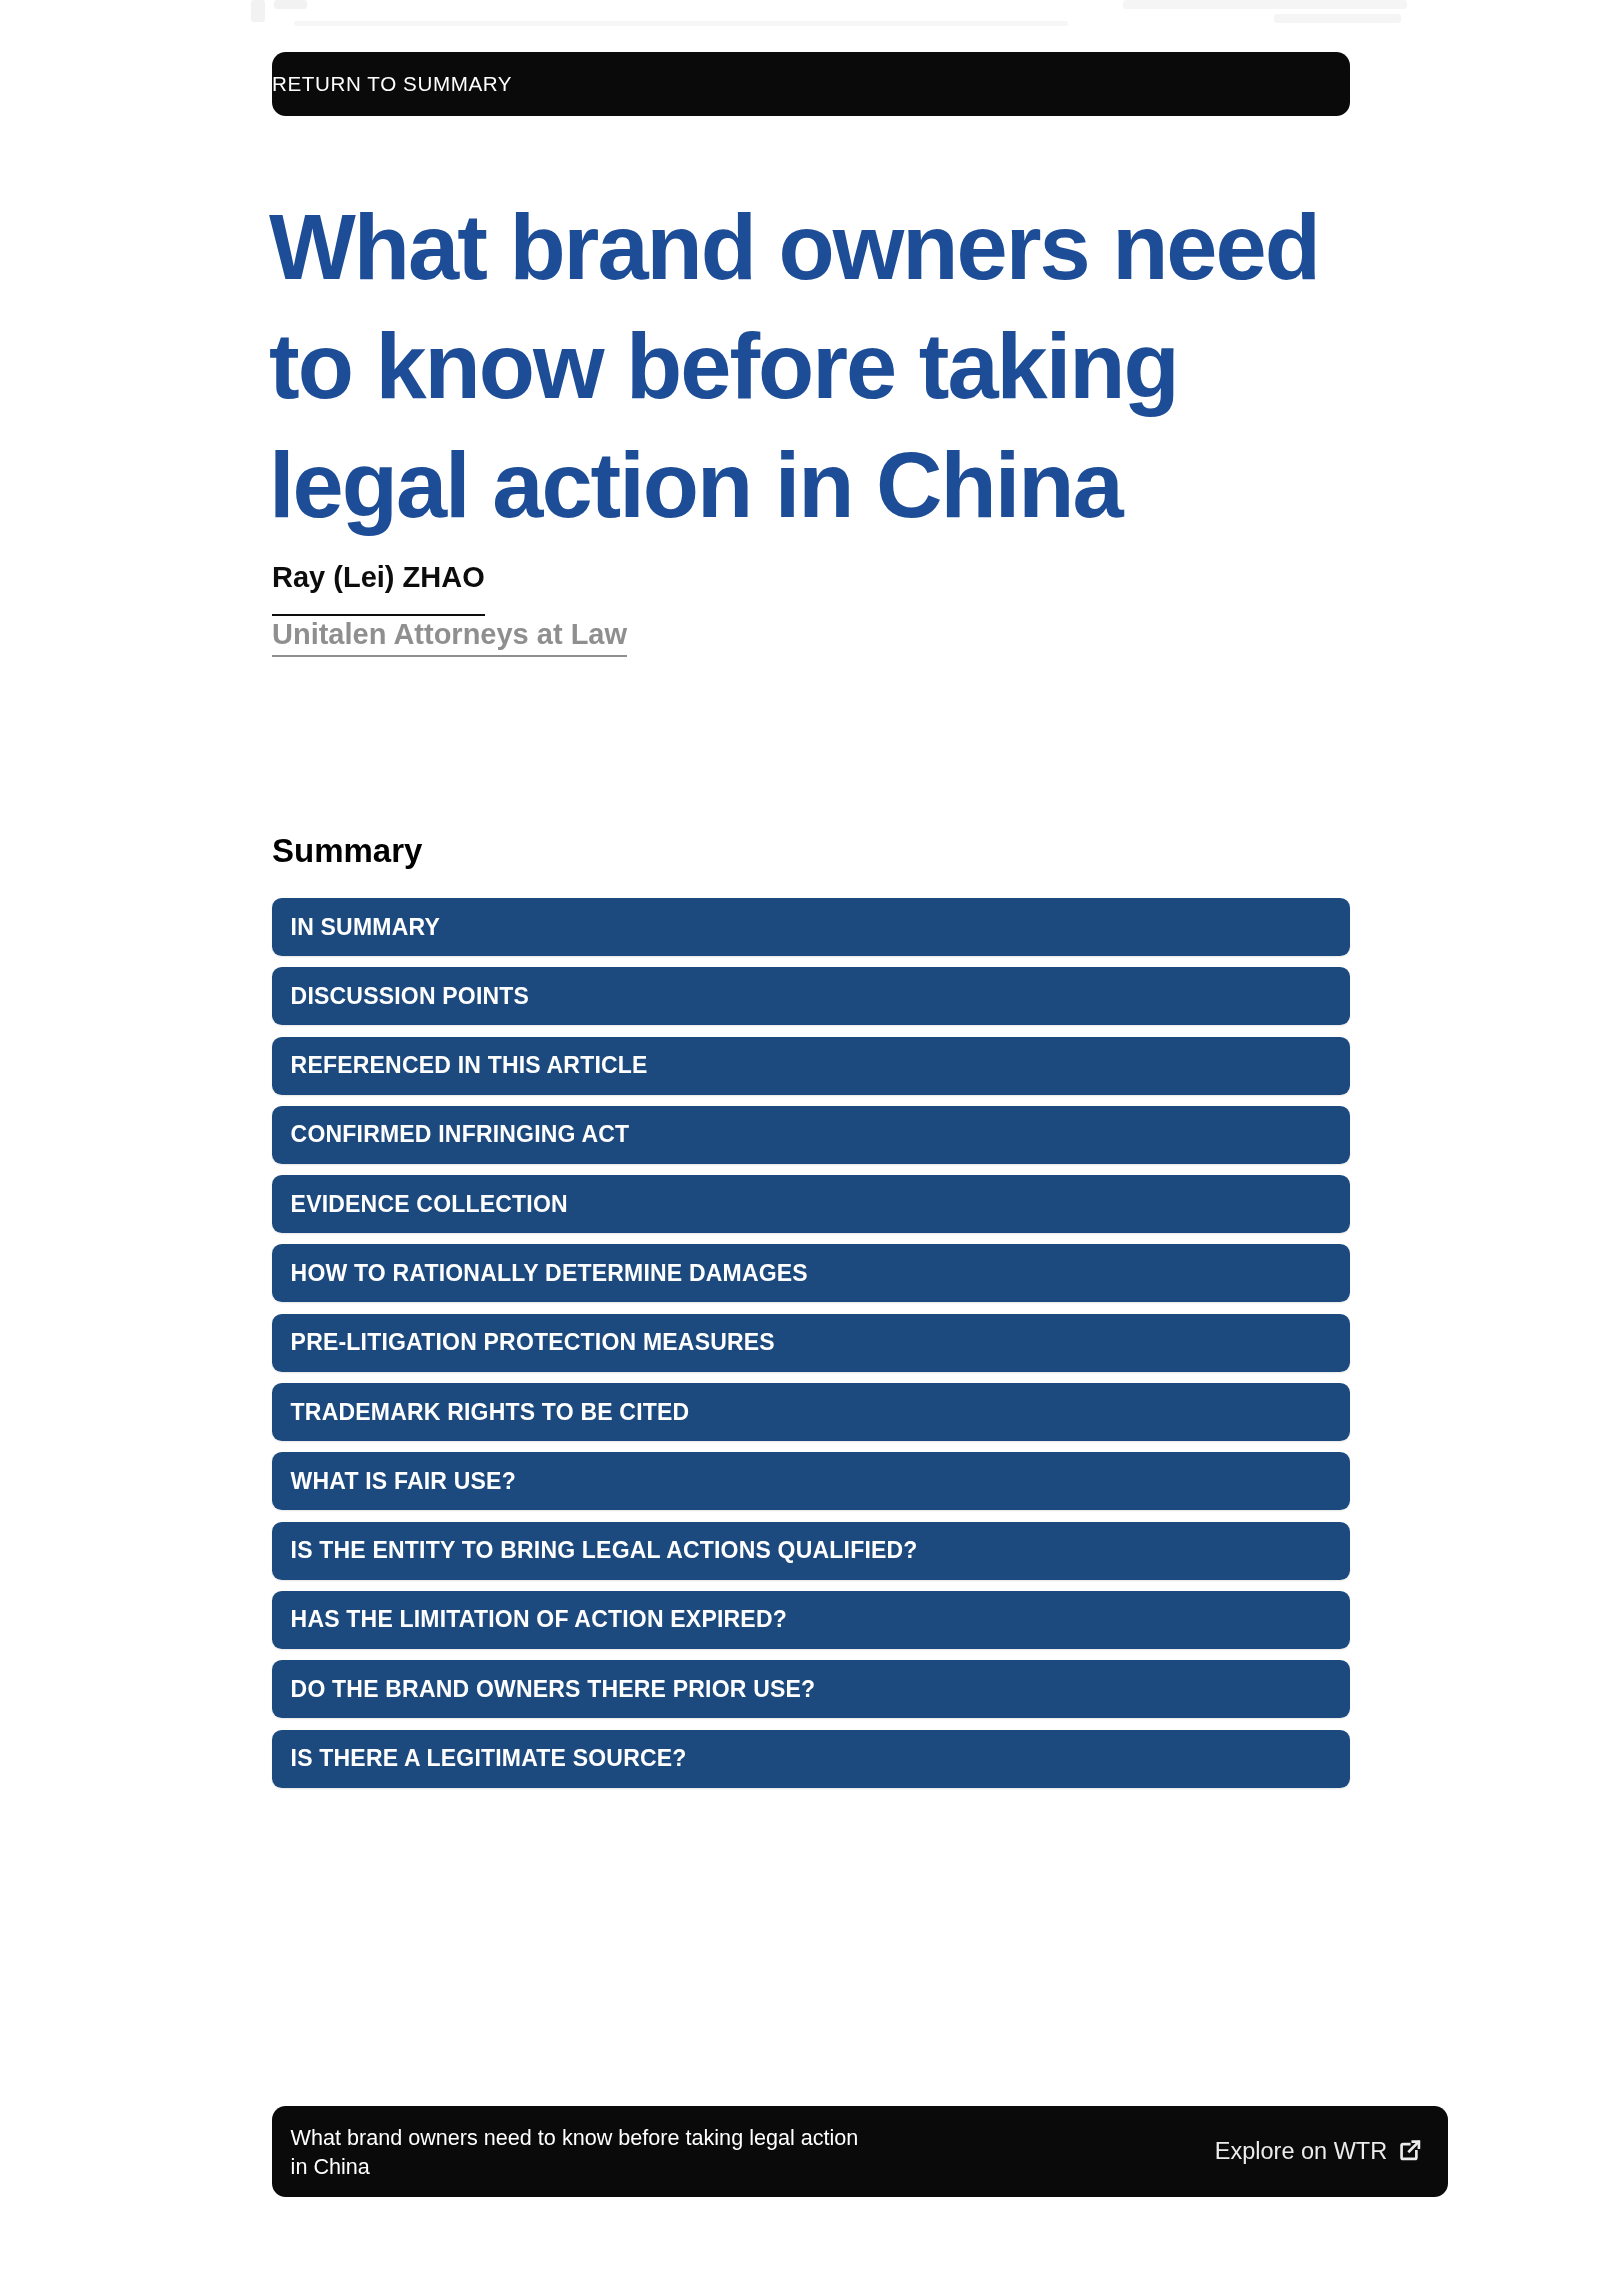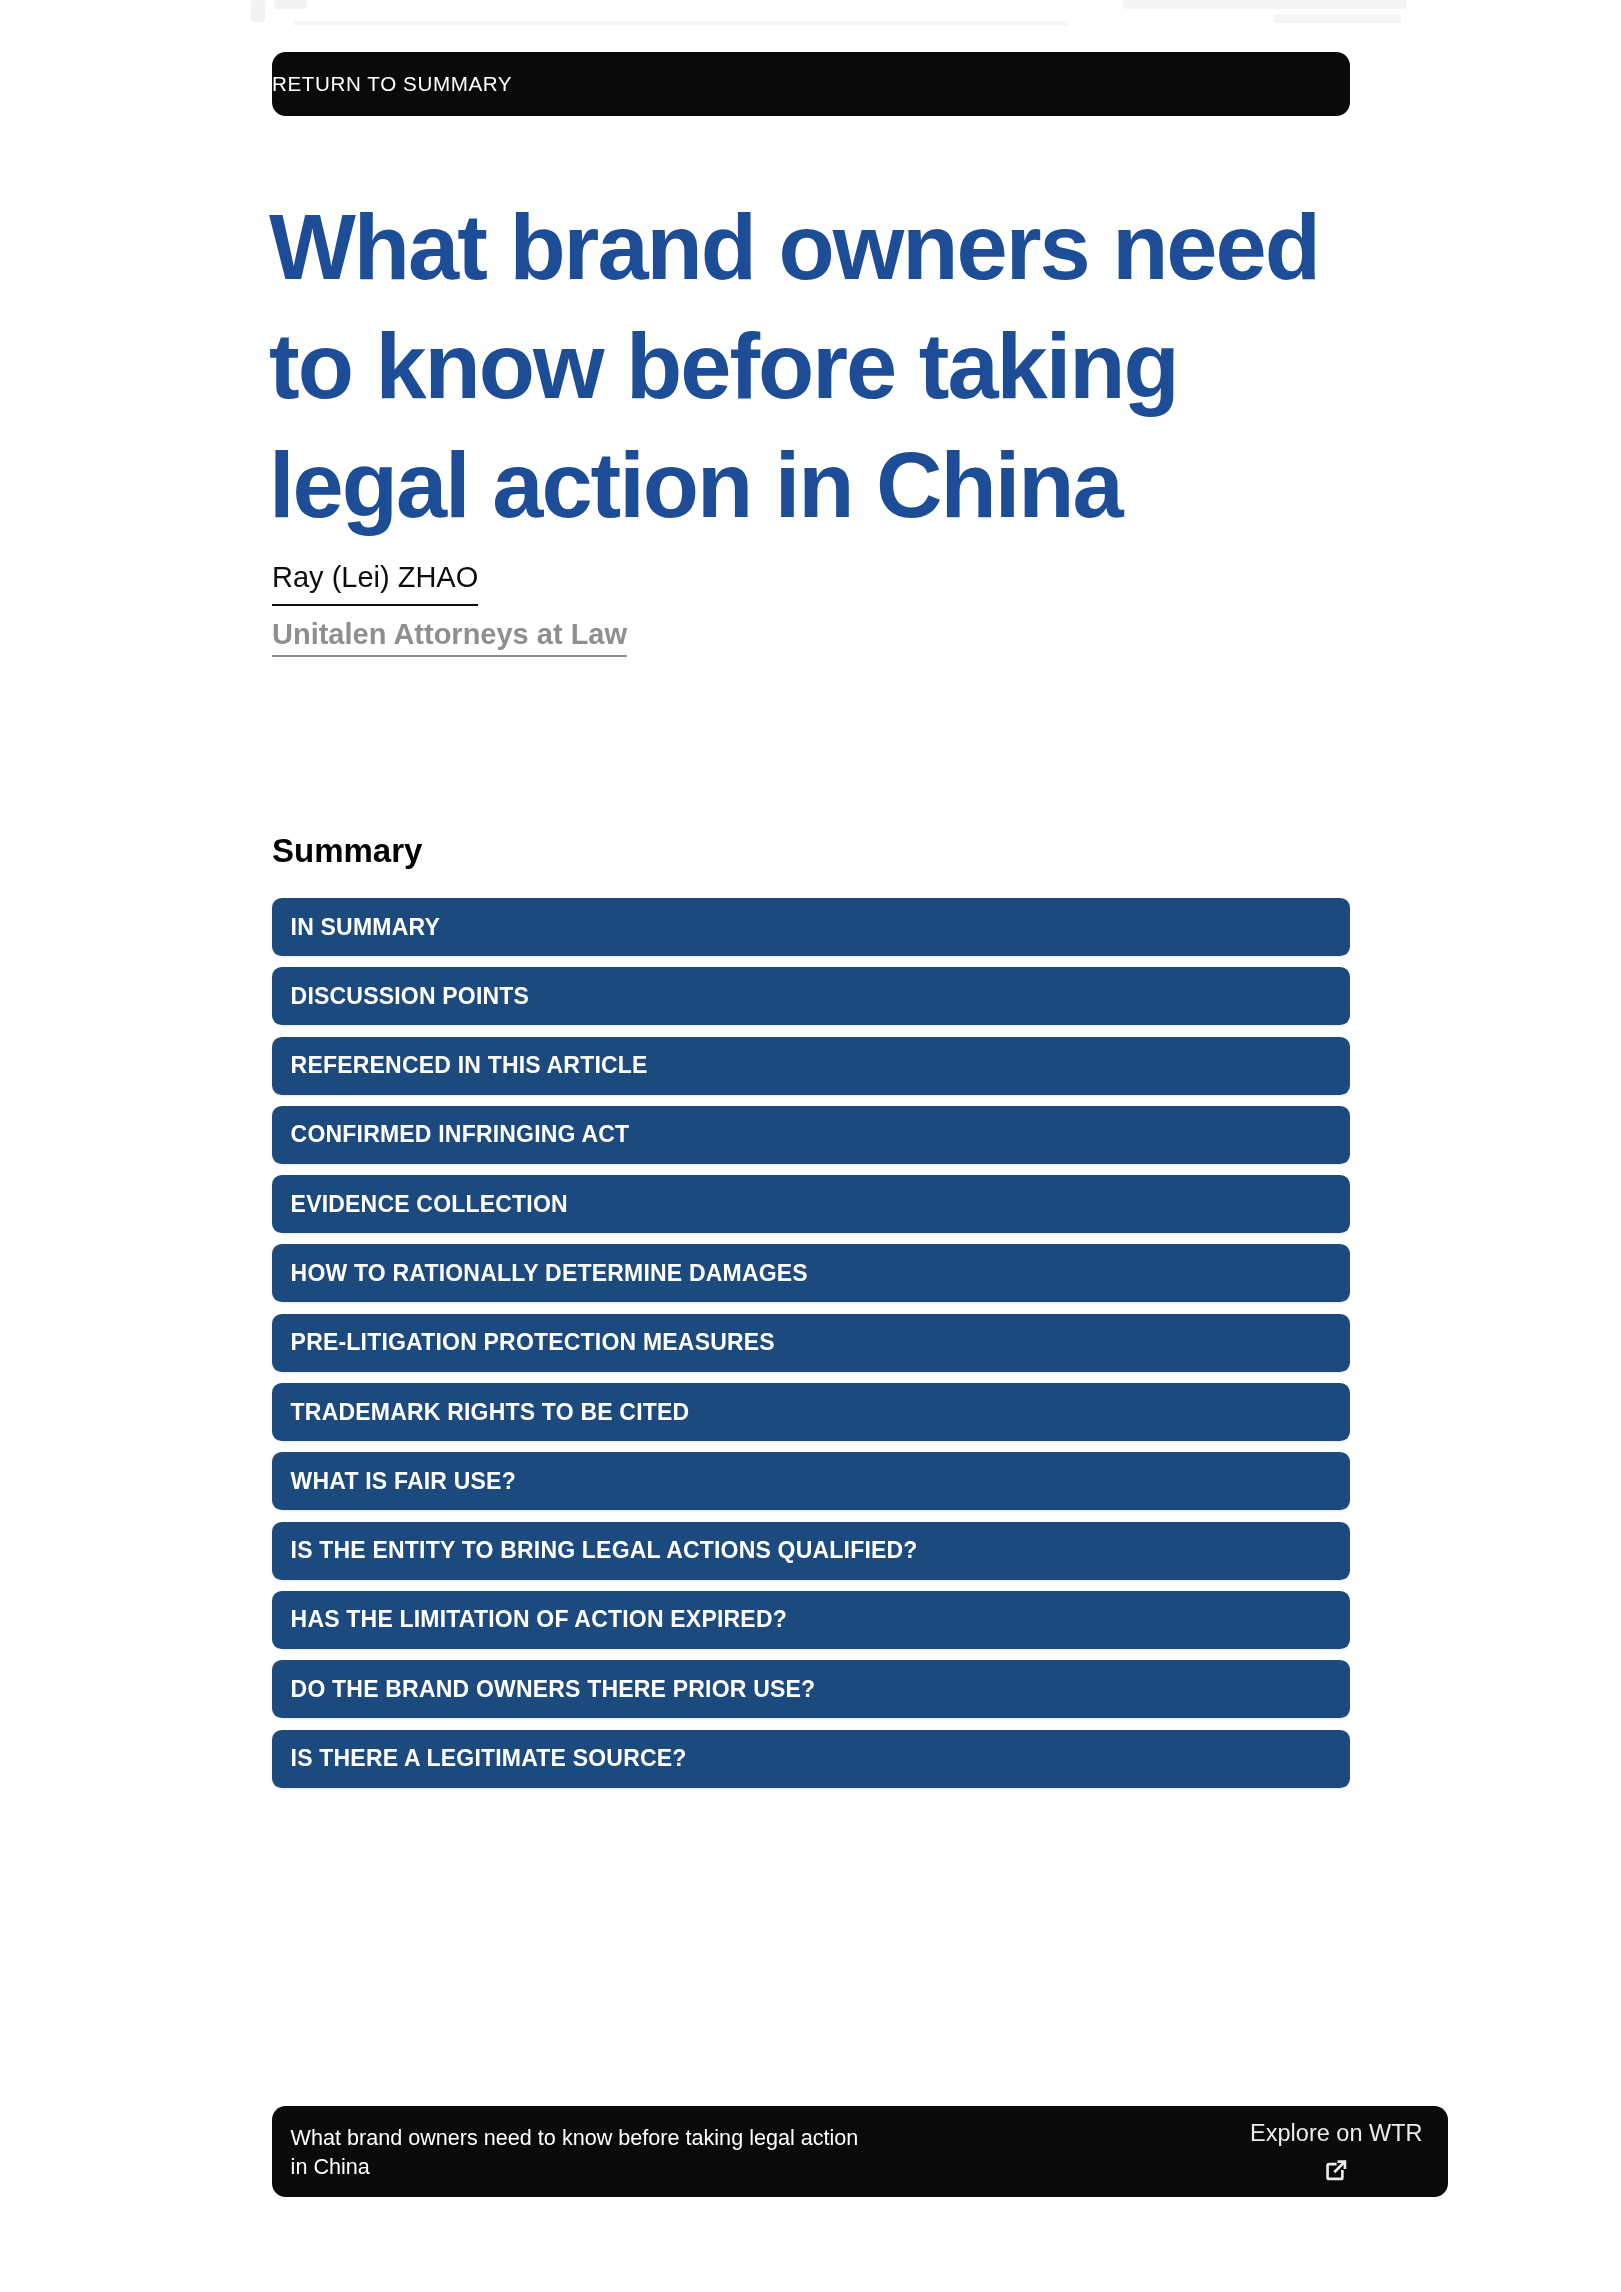--- a/index.html
+++ b/index.html
@@ -45,23 +45,23 @@
     font-weight: 700;
     letter-spacing: -2px;
     margin-top: 42px;
   }
 
   .author-wrap { position: absolute; left: 272px; top: 561px; }
   .author-link {
     display: inline-block;
     color: #0d0d0d;
     font-size: 29px;
-    font-weight: 400;
+    font-weight: 700;
     border-bottom: 2.9px solid #0d0d0d;
-    padding-bottom: 10px;
+    padding-bottom: 20px;
     text-decoration: none;
     cursor: pointer;
   }
   .firm-wrap { position: absolute; left: 272px; top: 618px; }
   .firm-link {
     display: inline-block;
     color: #8f8f8f;
     font-size: 29px;
     font-weight: 700;
     border-bottom: 2px solid #8f8f8f;
@@ -112,28 +112,26 @@
     padding: 0 25.5px 0 18.6px;
   }
   .footer-title {
     color: #ffffff;
     font-size: 21.6px;
     line-height: 29px;
     font-weight: 400;
   }
   .footer-explore {
     display: flex;
-    align-items: center;
     gap: 10.8px;
     color: #ececec;
     font-size: 23.5px;
     text-decoration: none;
     cursor: pointer;
     white-space: nowrap;
-    flex-direction: column;
   }
   .footer-explore svg { display: block; }
 </style>
 </head>
 <body>
 
 <div class="page">
 
   <div class="artifact" style="left:251px; top:0; width:13.7px; height:21.6px;"></div>
   <div class="artifact" style="left:274px; top:0; width:33px; height:8.8px;"></div>

